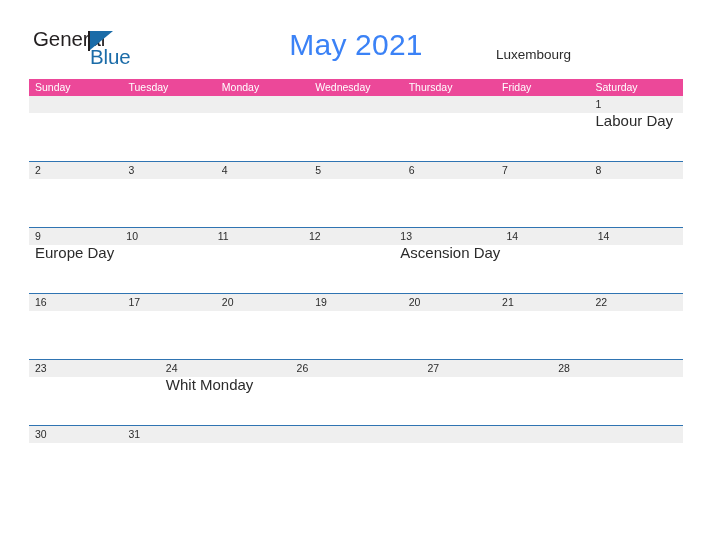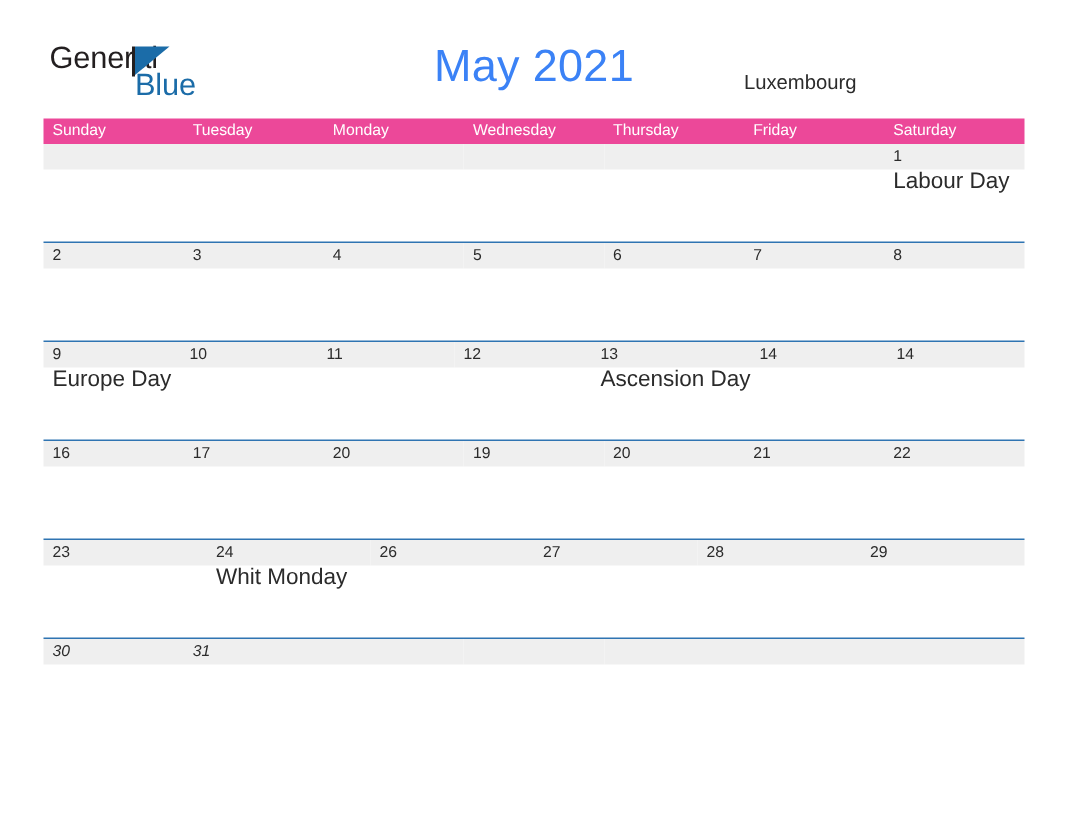--- a/index.html
+++ b/index.html
@@ -131,21 +131,20 @@
   .week.first {
     border-top: none;
   }
   .week-inner {
     display: flex;
     width: 100%;
     height: 65px;
   }
   .week.last .week-inner {
     height: 34px;
-    font-style: italic;
   }
   .day {
     flex: 1 1 0;
     box-sizing: border-box;
     position: relative;
     padding-left: 6px;
   }
   .day-number-band {
     position: absolute;
     left: 0;
@@ -384,25 +383,20 @@
         <div class="day">
             <span class="day-number-band"></span>
             <span class="day-number">27</span>
             <span class="event"></span>
           </div>
         <div class="day">
             <span class="day-number-band"></span>
             <span class="day-number">28</span>
             <span class="event"></span>
           </div>
-        <div class="day">
-            <span class="day-number-band"></span>
-            <span class="day-number">29</span>
-            <span class="event"></span>
-          </div>
       </div>
     </div>
 
     <div class="week last">
       <div class="week-inner">
         <div class="day">
             <span class="day-number-band"></span>
             <span class="day-number">30</span>
             <span class="event"></span>
           </div>

